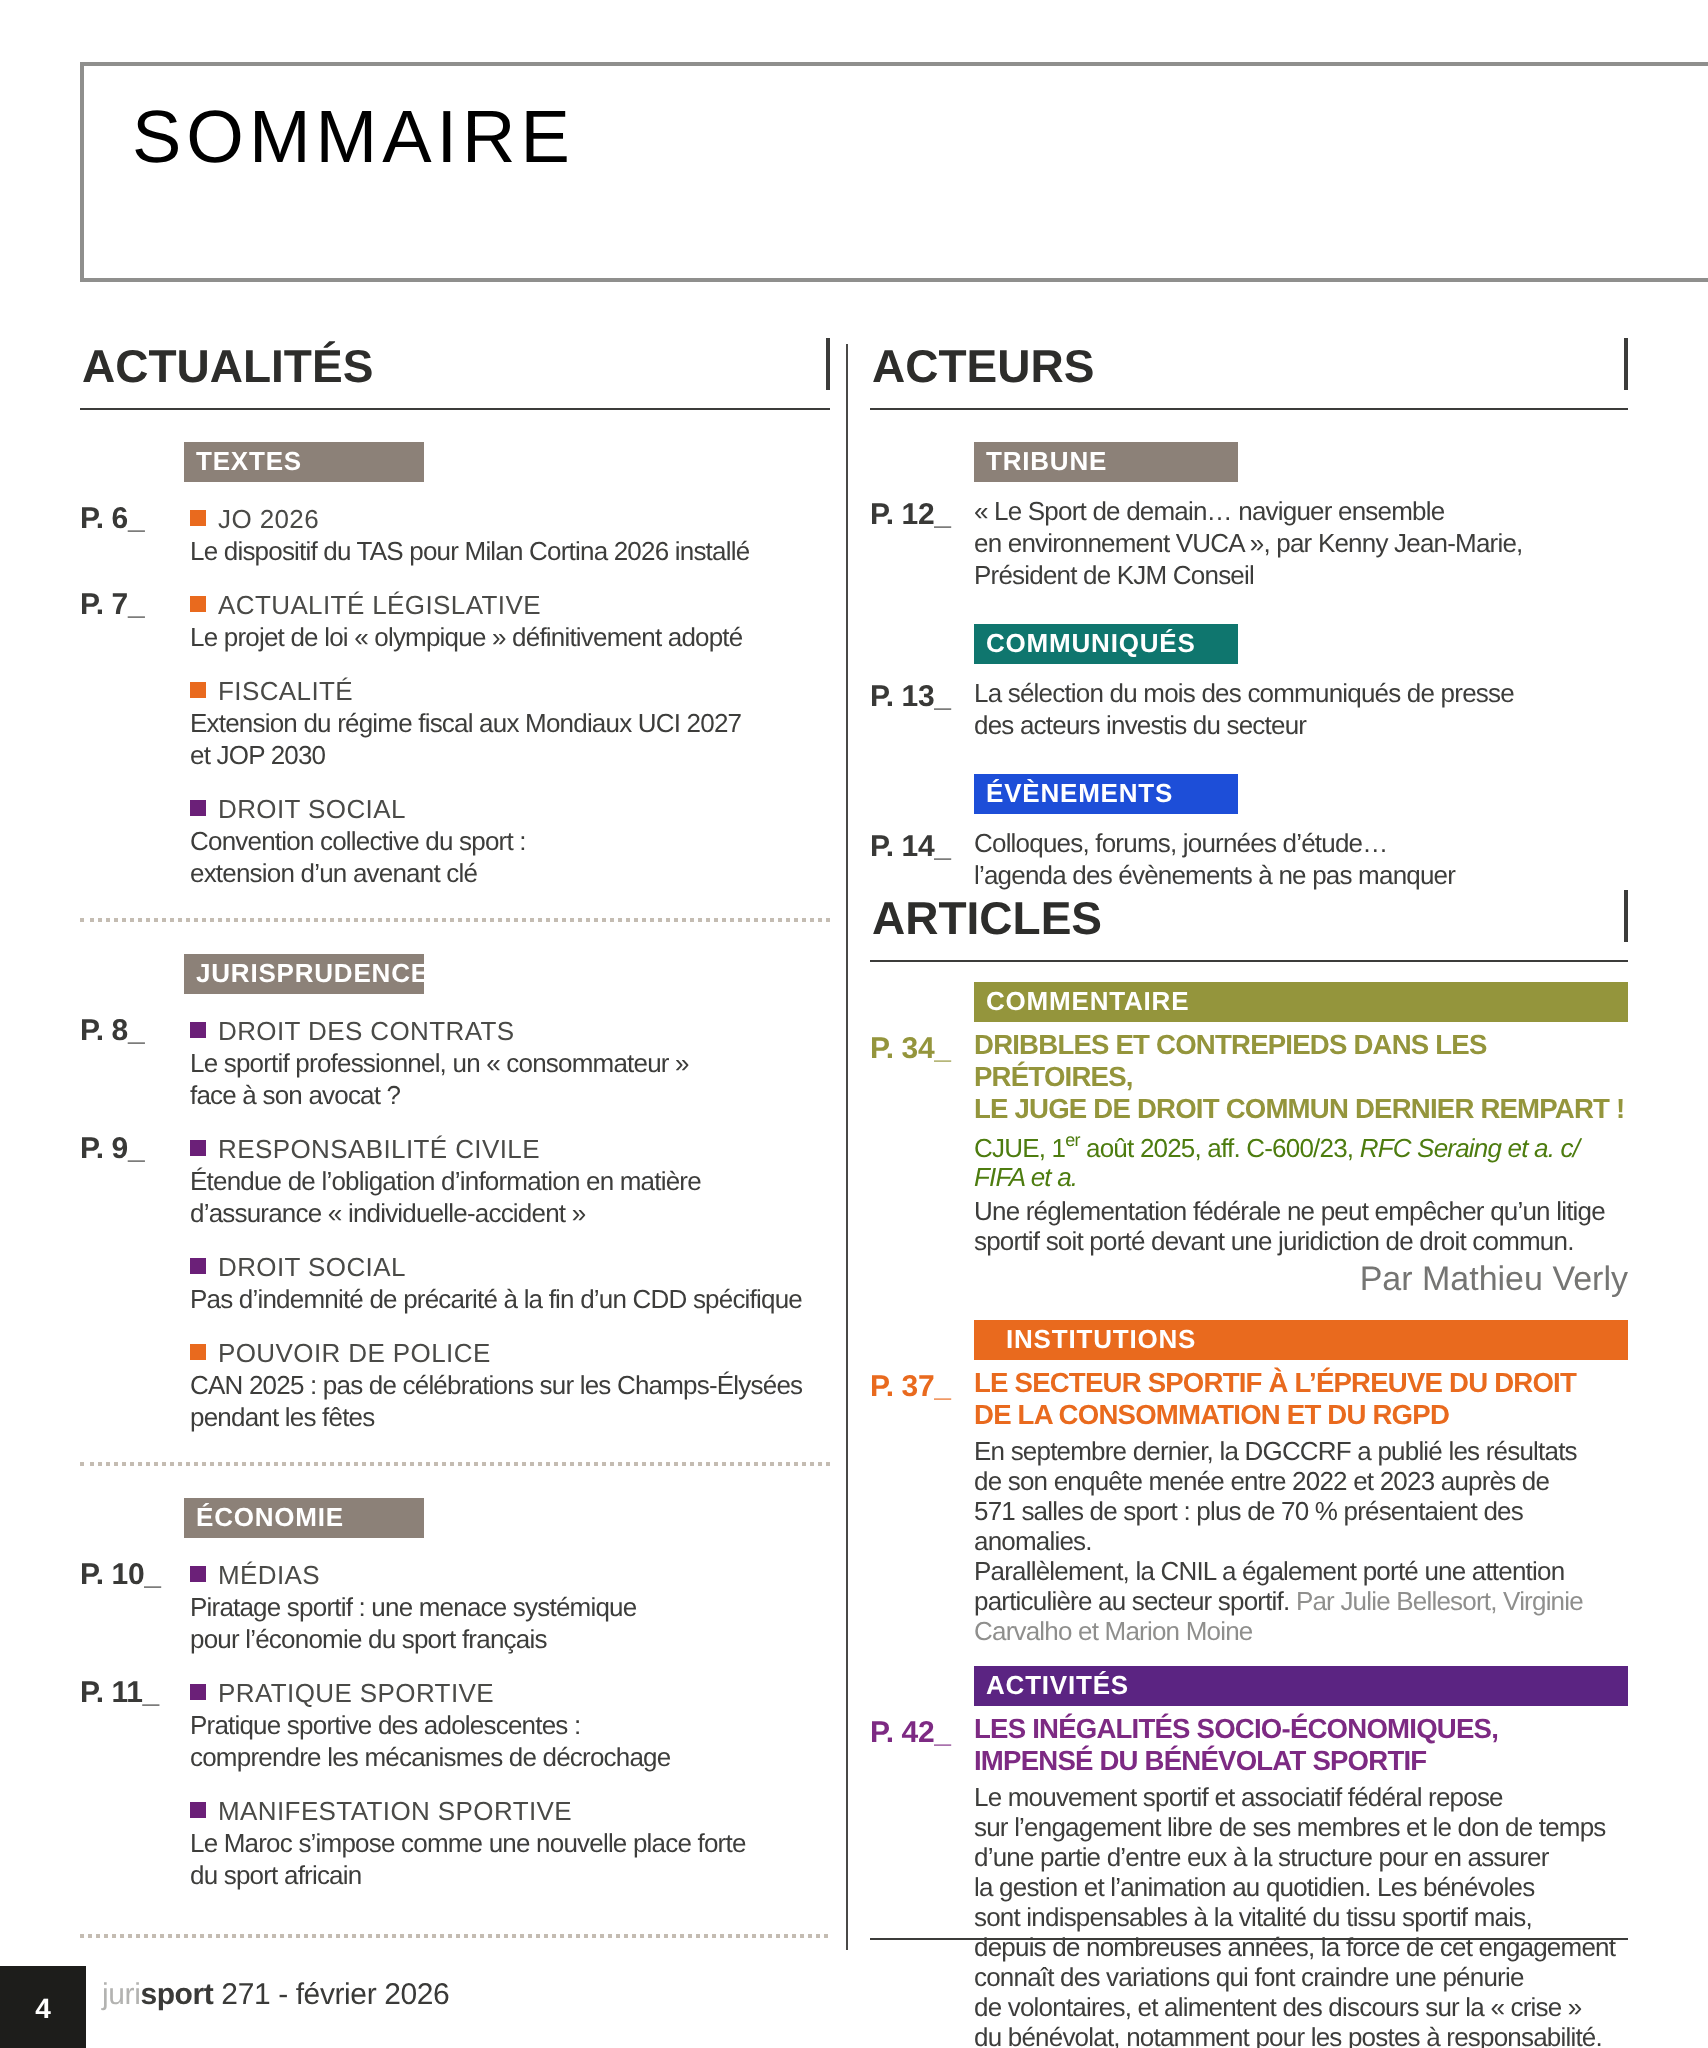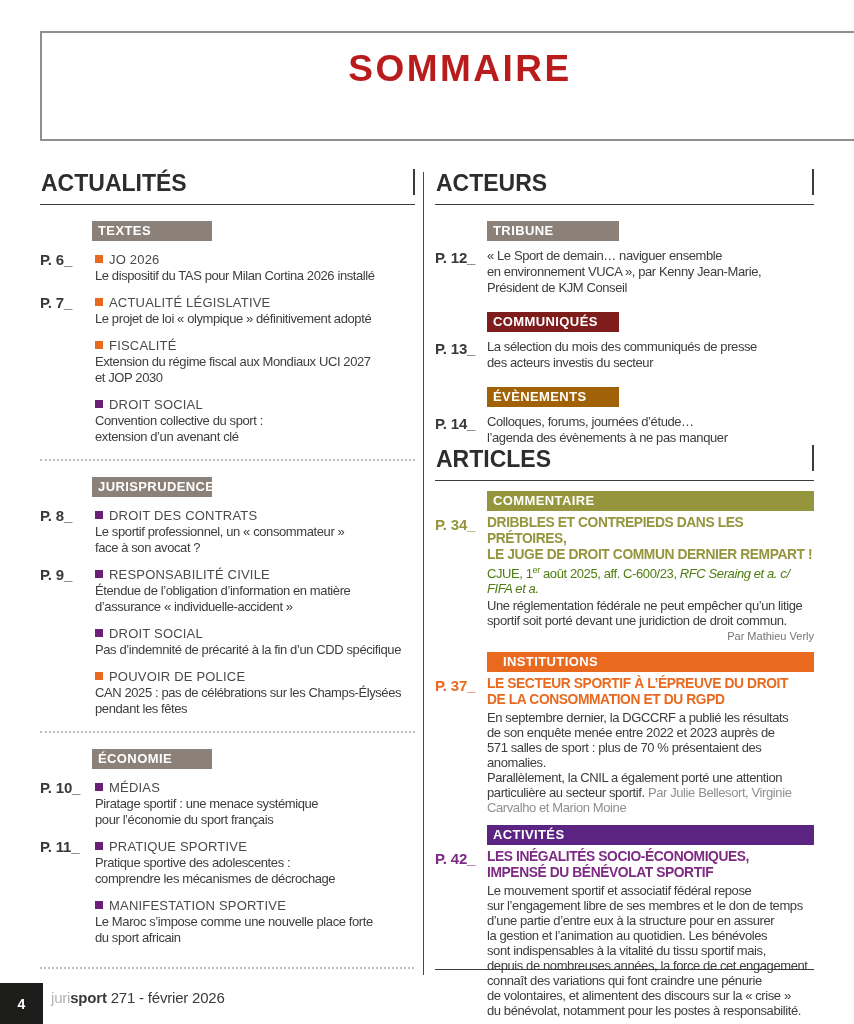--- a/index.html
+++ b/index.html
@@ -9,22 +9,22 @@
     font-family:"Liberation Sans", sans-serif;
   }
 
   
   .sommaire-box {
     position:absolute; left:40px; top:31px; right:0; height:110px;
     border:2px solid #8f8f8d; border-right:none; box-sizing:border-box;
     background:#fff;
   }
   .sommaire-title {
-    margin:15px 0 0 24px; font-size:37px; font-weight:700;
-    letter-spacing:2.5px; color:#b91c1c;text-align:center;
+    margin:15px 0 0 24px; font-size:37px; font-weight:400;
+    letter-spacing:2.5px; color:#000000;
   }
 
   
   .col-left  { position:absolute; left:40px;  top:170px; width:375px; }
   .col-right { position:absolute; left:435px; top:170px; width:379px; }
   .divider-v { position:absolute; left:423px; top:172px; width:1px; height:803px; background:#4a4947; }
 
   h2.colhead {
     position:relative; margin:0; padding:0 0 8px 1px;
     font-size:23px; line-height:26px; font-weight:700; color:#2d2d2b;
@@ -74,21 +74,21 @@
     font-size:13.8px; font-weight:700; line-height:16px;
     letter-spacing:-0.4px; white-space:pre-line;
   }
   .aref { font-size:13px; letter-spacing:-0.4px; margin-top:2px; }
   .aref sup { font-size:9px; }
   .abody {
     font-size:13px; line-height:15px; letter-spacing:-0.4px;
     color:#3d3d3b; white-space:pre-line; margin-top:2px;
   }
   .ainline { color:#8f8f8d; }
-  .aauthor { font-size:11px; color:#757573; text-align:right; margin-top:2px; }
+  .aauthor { font-size:17px; color:#757573; text-align:right; margin-top:2px; }
 
   
   .endline-left  { position:absolute; left:40px;  top:967px; width:374px; border-top:2px dotted #c4bcb2; }
   .endline-right { position:absolute; left:435px; top:969px; width:379px; border-top:1.5px solid #3c3c3a; }
   .footer-pagebox {
     position:absolute; left:0; top:983px; width:43px; height:41px;
     background:#1d1d1b; color:#fff; display:flex; align-items:center;
     justify-content:center; font-size:14px; font-weight:700;
   }
   .footer-brand { position:absolute; left:51px; top:989px; font-size:15px; letter-spacing:-0.2px; }
@@ -254,30 +254,30 @@
   <div class="band" style="background: rgb(140, 129, 120);">TRIBUNE</div>
   <div class="entry">
     <div class="pnum">P. 12_</div>
     <div class="ebody">
       <div class="edesc">« Le Sport de demain… naviguer ensemble
 en environnement VUCA », par Kenny Jean-Marie,
 Président de KJM Conseil</div>
     </div>
   </div>
 
-  <div class="band" style="background: #7f1d1d;">COMMUNIQUÉS</div>
+  <div class="band" style="background: #0f766e;">COMMUNIQUÉS</div>
   <div class="entry">
     <div class="pnum">P. 13_</div>
     <div class="ebody">
       <div class="edesc">La sélection du mois des communiqués de presse
 des acteurs investis du secteur</div>
     </div>
   </div>
 
-  <div class="band" style="background: #a16207;">ÉVÈNEMENTS</div>
+  <div class="band" style="background: #1d4ed8;">ÉVÈNEMENTS</div>
   <div class="entry">
     <div class="pnum">P. 14_</div>
     <div class="ebody">
       <div class="edesc">Colloques, forums, journées d’étude…
 l’agenda des évènements à ne pas manquer</div>
     </div>
   </div>
 
   <h2 class="colhead articles-head">ARTICLES</h2>
 

